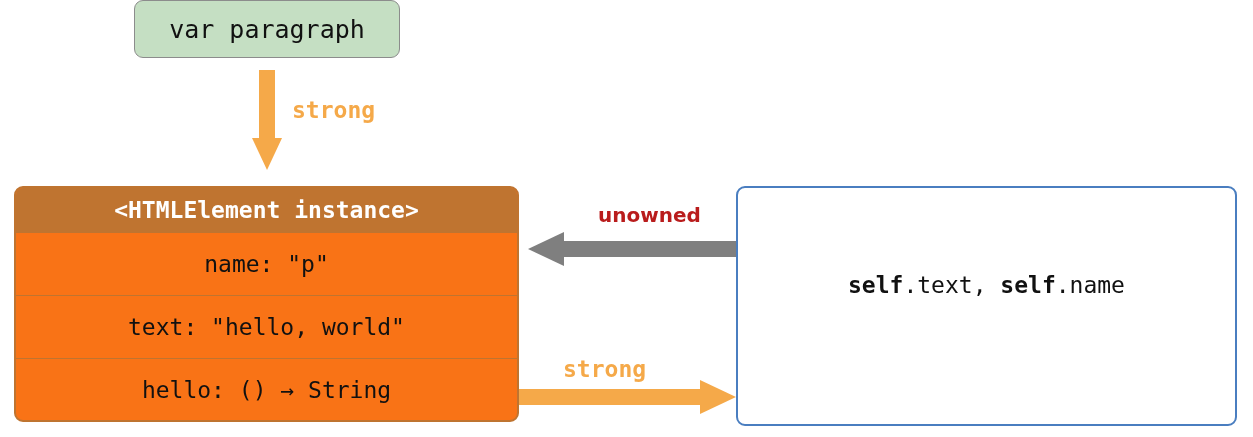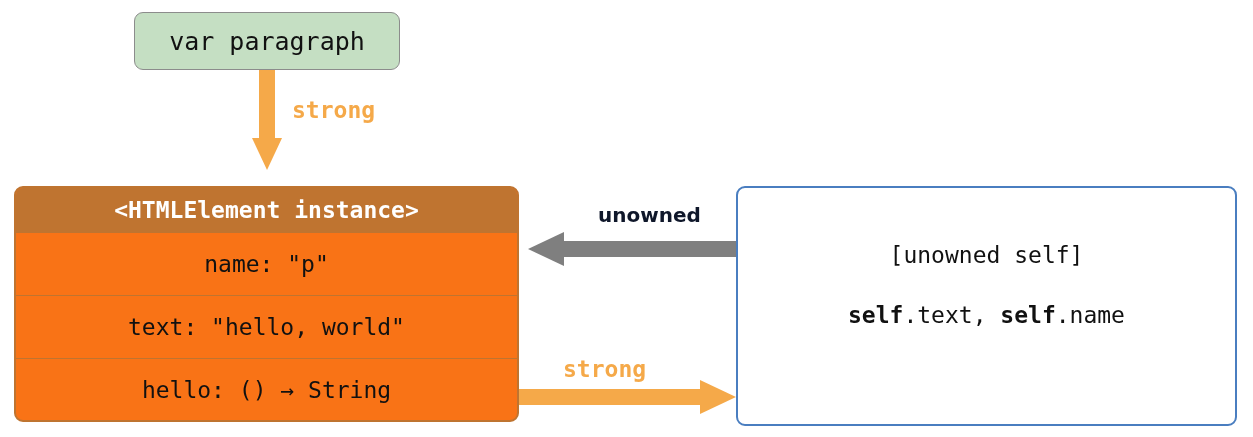--- a/index.html
+++ b/index.html
@@ -13,21 +13,21 @@
     height: 437px;
     background: #ffffff;
     font-family: "DejaVu Sans Mono", monospace;
     overflow: hidden;
   }
 
   
   #var-box {
     position: absolute;
     left: 134px;
-    top: 12px;
+    top: 0;
     width: 266px;
     height: 58px;
     background: #c5dfc3;
     border: 1.5px solid #8c8c8c;
     border-radius: 9px;
     display: flex;
     align-items: center;
     justify-content: center;
     box-sizing: border-box;
   }
@@ -180,21 +180,21 @@
     border-bottom: 17px solid transparent;
     border-right: 36px solid #7f7f7f;
   }
   #label-unowned {
     position: absolute;
     left: 598px;
     top: 203px;
     font-family: "DejaVu Sans", sans-serif;
     font-size: 20px;
     font-weight: bold;
-    color: #0f172a;
+    color: #b91c1c;
     white-space: nowrap;
   }
 
   
   #arrow-strong-right {
     position: absolute;
     left: 519px;
     top: 380px;
     width: 217px;
     height: 34px;
@@ -244,21 +244,20 @@
 
   <div id="object-box">
     <div class="obj-header">&lt;HTMLElement instance&gt;</div>
     <div class="obj-row">name: "p"</div>
     <div class="obj-row">text: "hello, world"</div>
     <div class="obj-row">hello: () → String</div>
   </div>
 
   <div id="closure-box">
     <div class="cls-body">
-      <div class="cls-line">[unowned self]</div>
       <div class="cls-line">
         <b>self</b><span>.text, </span><b>self</b><span>.name</span>
       </div>
     </div>
   </div>
 
   <div id="arrow-unowned">
     <div class="shaft"></div>
     <div class="head"></div>
   </div>

